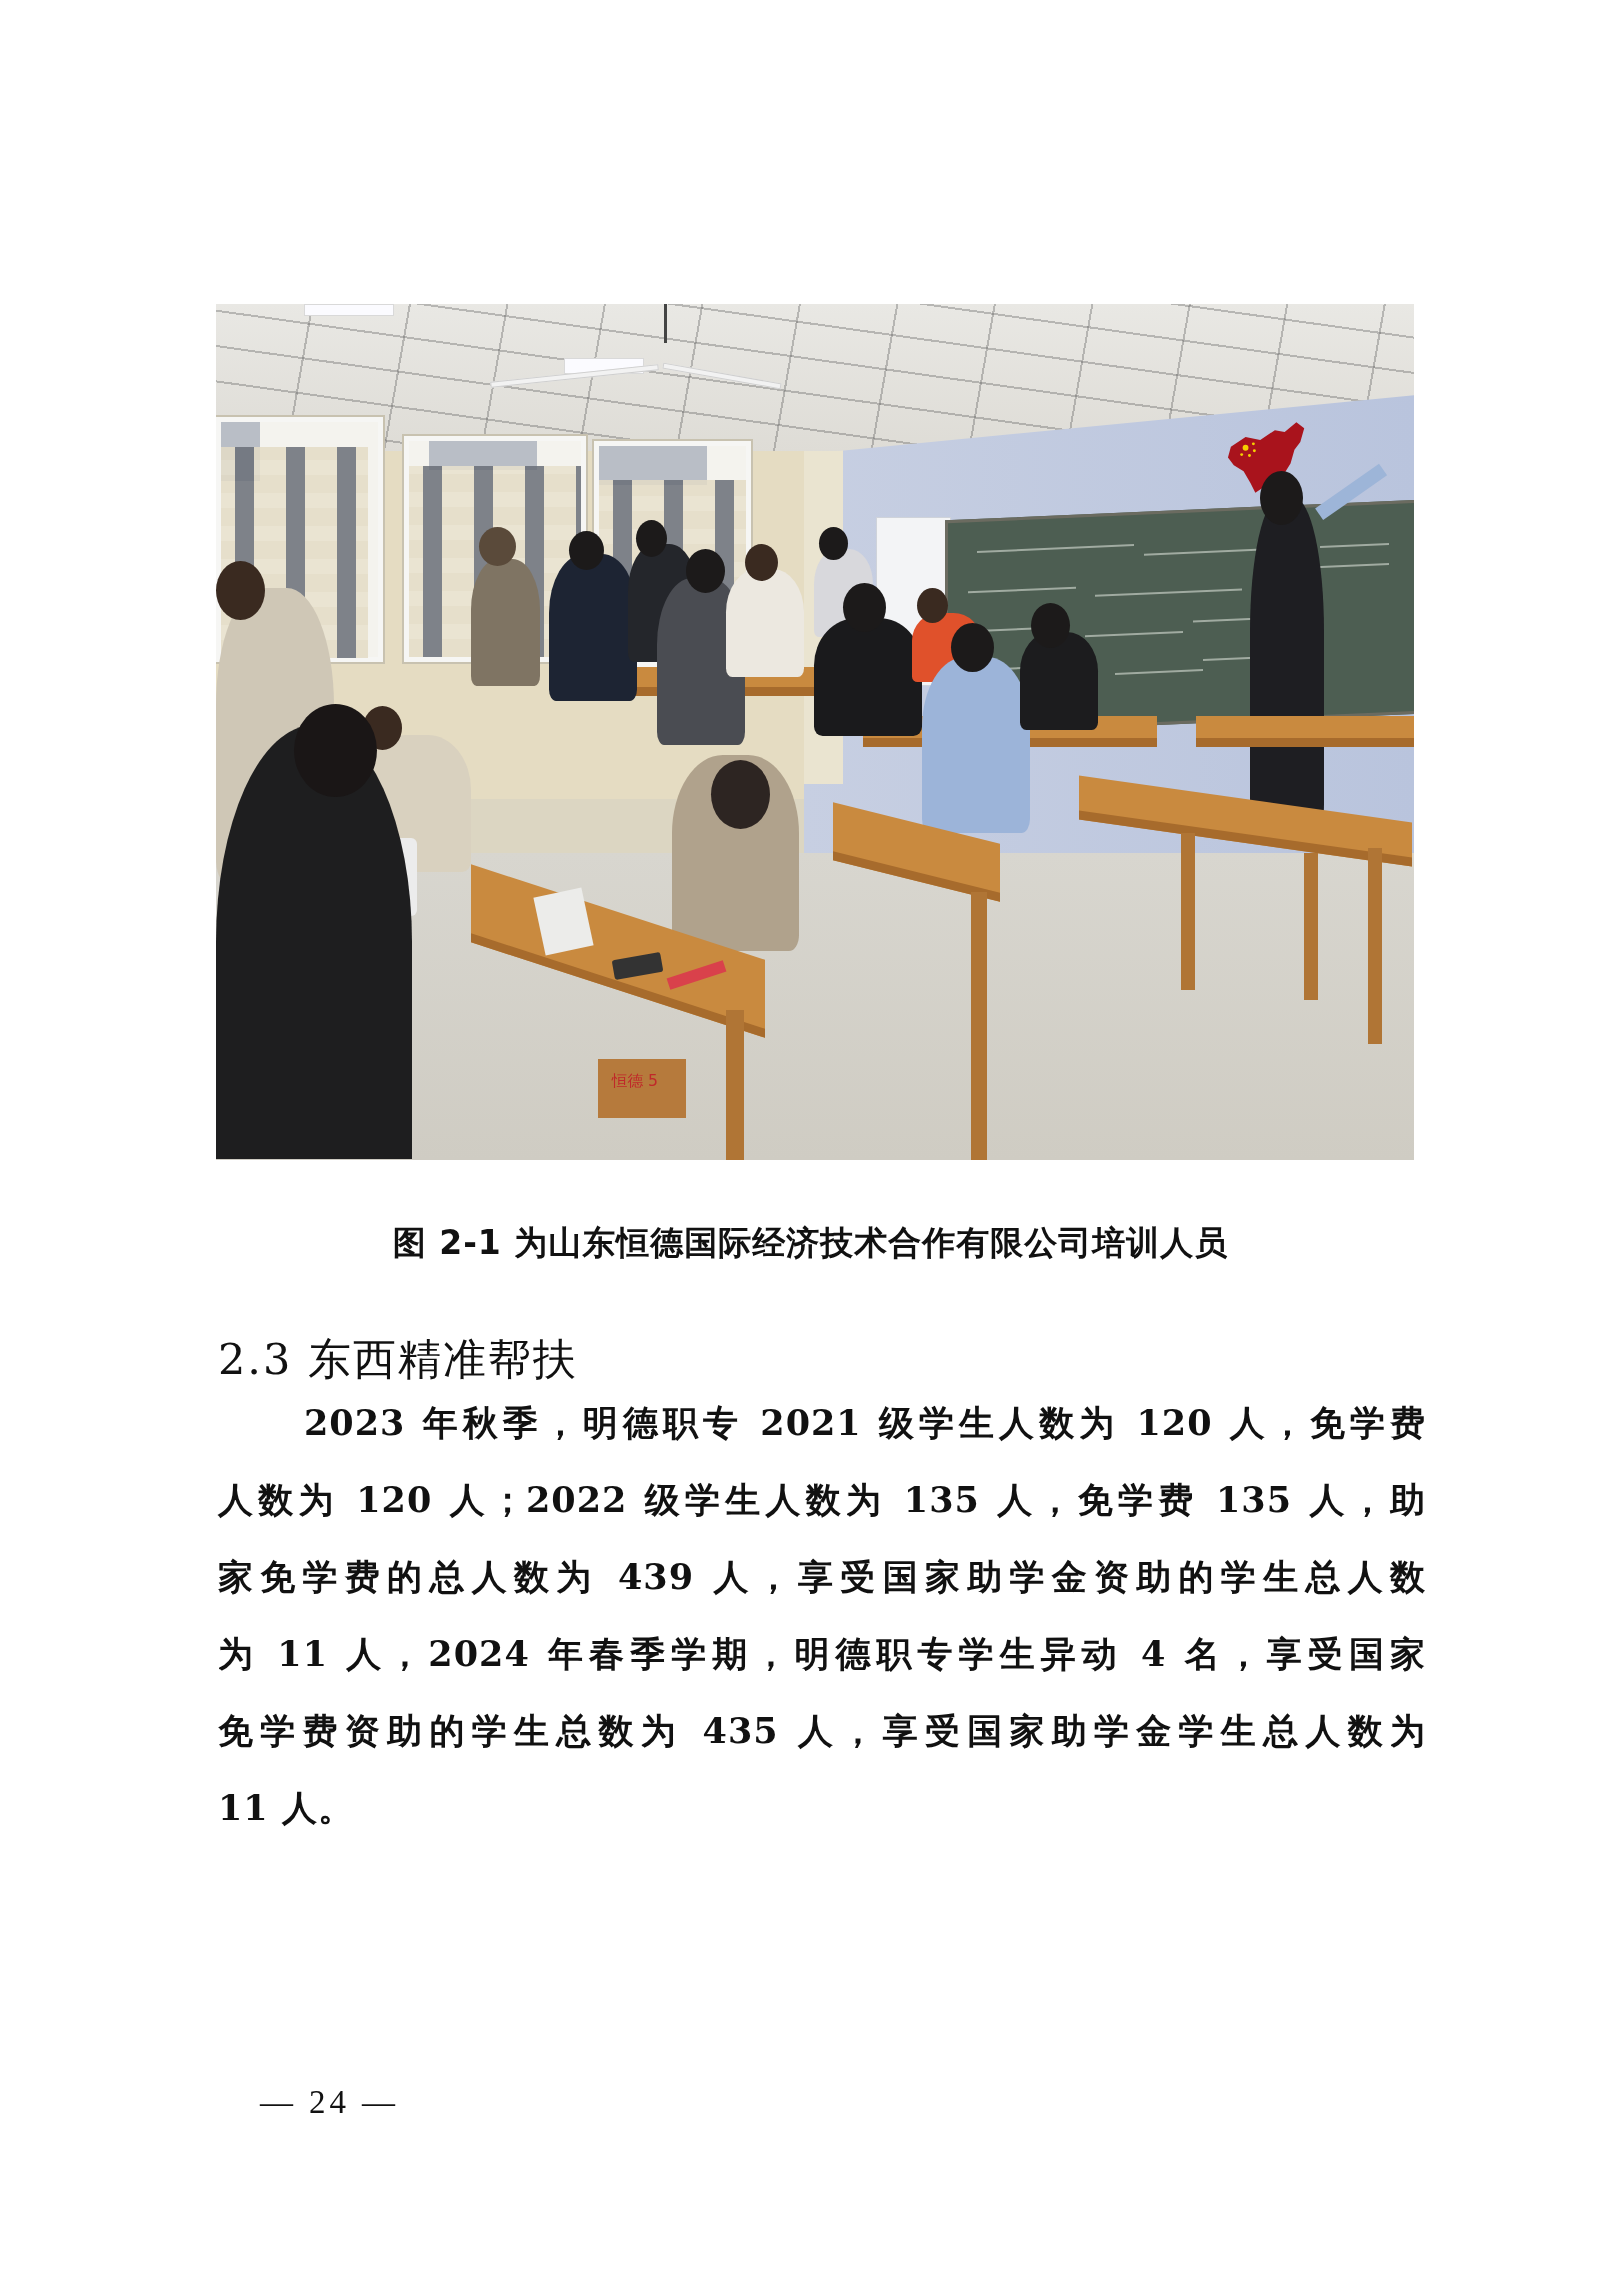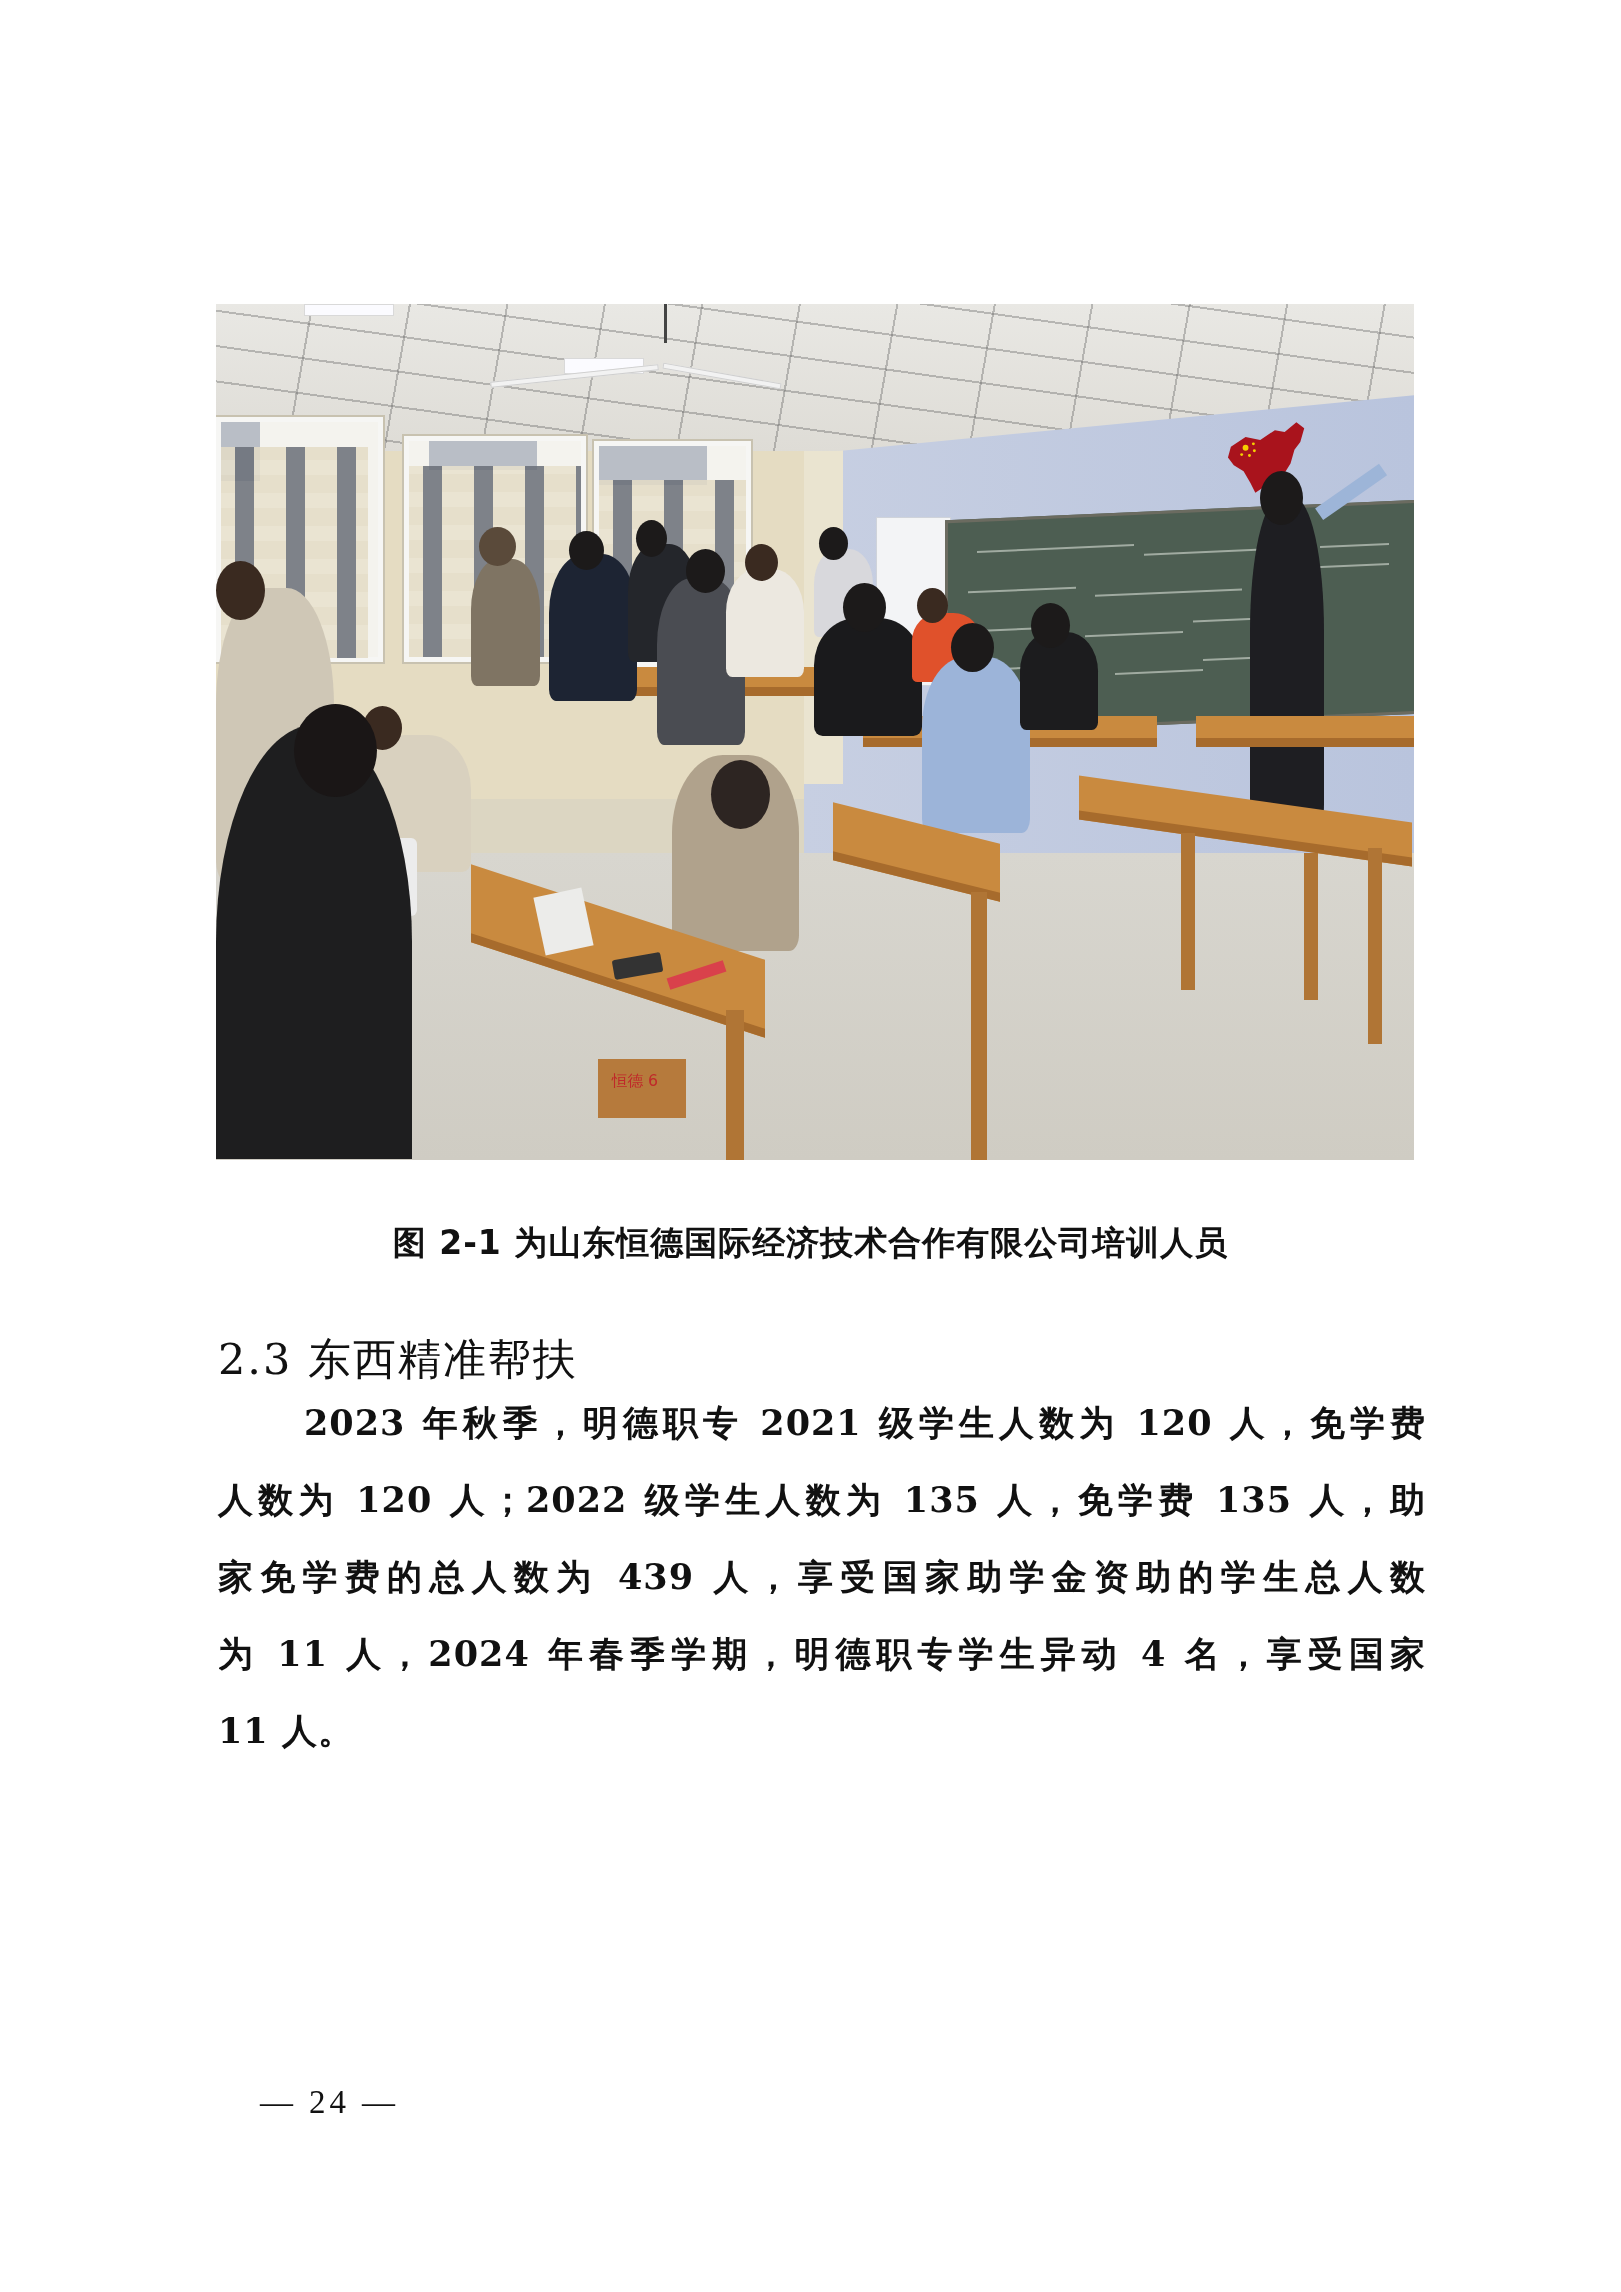--- a/index.html
+++ b/index.html
@@ -140,38 +140,39 @@
   <div class="person" style="left:706px;top:353px;width:108px;height:176px;background:#9cb4d9;"></div>
   <div class="head" style="left:735px;top:319px;width:43px;height:49px;"></div>
   <div class="person" style="left:804px;top:328px;width:78px;height:98px;background:#1c1c1e;"></div>
   <div class="head" style="left:815px;top:299px;width:39px;height:45px;"></div>
 
   <div class="desk" style="left:617px;top:519px;width:167px;height:49px;transform:skewY(14deg);"></div>
   <div class="leg" style="left:755px;top:588px;width:15.7px;height:268px;"></div>
   <div class="person" style="left:456px;top:451px;width:127px;height:196px;background:#b0a28c;"></div>
   <div class="head" style="left:495px;top:456px;width:59px;height:69px;background:#2d2522;"></div>
   <div class="desk" style="left:255px;top:608px;width:294px;height:69px;transform:skewY(18deg);"></div>
-  <div style="position:absolute;left:382px;top:755px;width:88px;height:59px;background:#b67a3c;color:#c0282a;font-size:15.7px;font-family:'DejaVu Sans',sans-serif;padding:11.8px 0 0 13.7px;box-sizing:border-box;">恒德 6</div>
+  <div style="position:absolute;left:382px;top:755px;width:88px;height:59px;background:#b67a3c;color:#c0282a;font-size:15.7px;font-family:'DejaVu Sans',sans-serif;padding:11.8px 0 0 13.7px;box-sizing:border-box;">恒德 5</div>
   <div class="leg" style="left:510px;top:706px;width:17.6px;height:150px;"></div>
   <div style="position:absolute;left:323px;top:588px;width:49px;height:59px;background:#ececea;transform:rotate(-12deg);"></div>
   <div style="position:absolute;left:397px;top:652px;width:49px;height:19.6px;background:#333;border-radius:2.9px;transform:rotate(-10deg);"></div>
   <div style="position:absolute;left:451px;top:665px;width:59px;height:11.8px;background:#d9414b;transform:rotate(-18deg);"></div>
   <div style="position:absolute;left:179px;top:534px;width:21.6px;height:78px;background:#ececec;border-radius:5.9px;"></div>
   <div class="person" style="left:0;top:284px;width:118px;height:294px;background:#cfc7b6;"></div>
   <div class="head" style="left:0;top:257px;width:49px;height:59px;background:#3a2a20;"></div>
   <div class="person" style="left:0;top:421px;width:196px;height:434px;background:#1e1e1f;border-radius:50% 50% 0 0;"></div>
   <div class="head" style="left:78px;top:400px;width:83px;height:93px;background:#1a1616;"></div>
 </div>
 
 <div class="caption">图 2-1 为山东恒德国际经济技术合作有限公司培训人员</div>
 
 <div class="heading">2.3 东西精准帮扶</div>
 
 <div class="para">
   <div class="line indent">2023 年秋季，明德职专 2021 级学生人数为 120 人，免学费</div>
   <div class="line">人数为 120 人；2022 级学生人数为 135 人，免学费 135 人，助</div>
   <div class="line">家免学费的总人数为 439 人，享受国家助学金资助的学生总人数</div>
   <div class="line">为 11 人，2024 年春季学期，明德职专学生异动 4 名，享受国家</div>
+  <div class="line">免学费资助的学生总数为 435 人，享受国家助学金学生总人数为</div>
   <div class="line last">11 人。</div>
 </div>
 
 <div class="page-num">— 24 —</div>
 
 
 </body></html>

